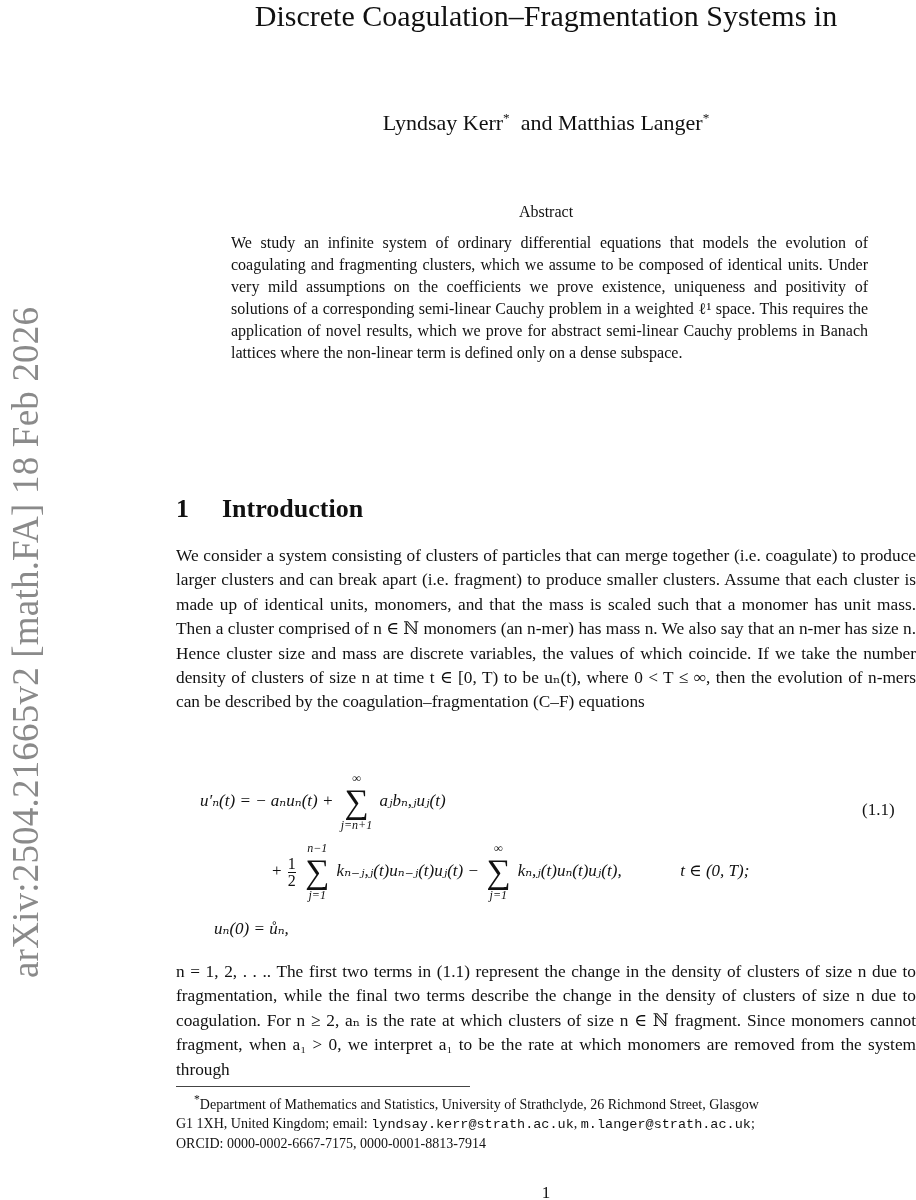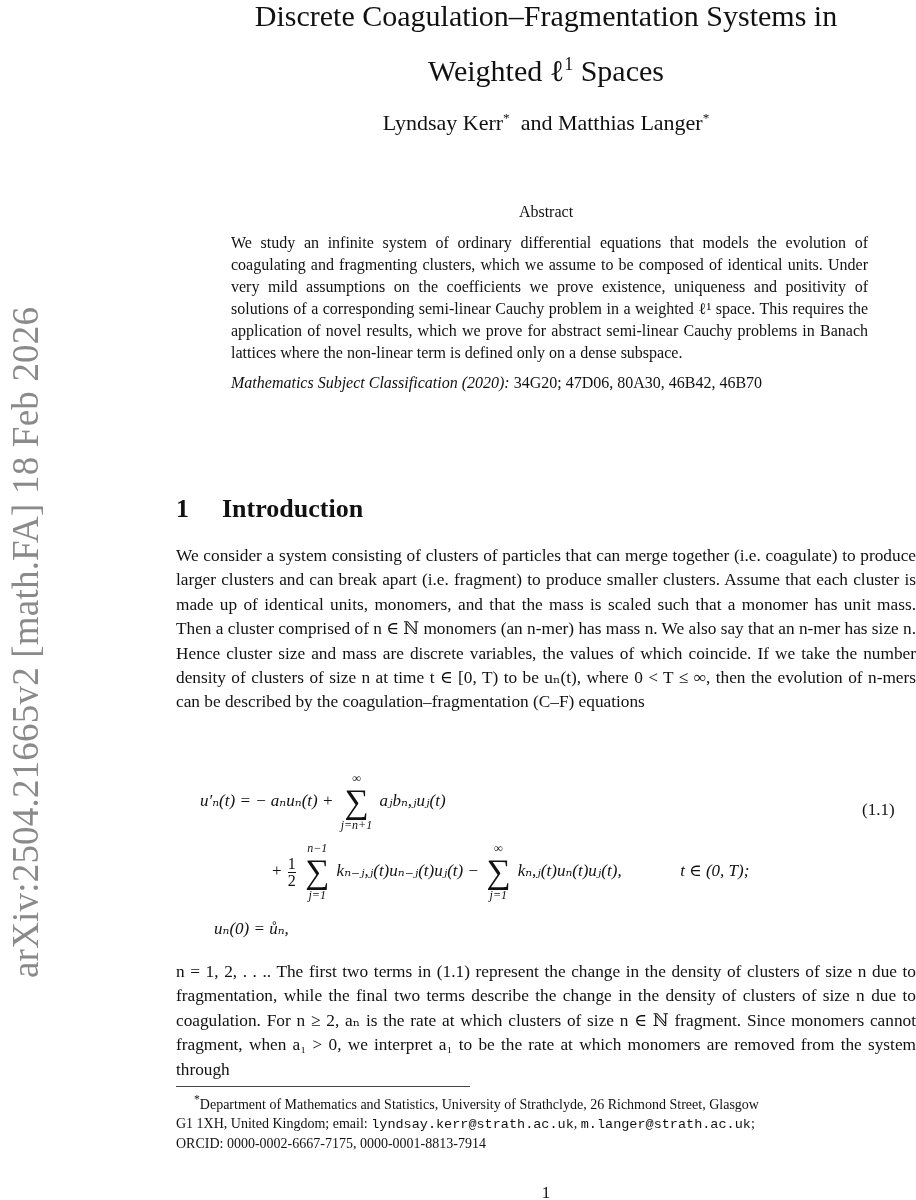--- a/index.html
+++ b/index.html
@@ -34,34 +34,32 @@
     .mono { font-family: "Liberation Mono", "DejaVu Sans Mono", monospace; font-size: 13.5px; }
     .page-num { left: 176px; width: 740px; text-align: center; font-size: 17px; top: 1183px; }
   </style>
 </head>
 <body>
 
 <div class="sidebar-stamp">arXiv:2504.21665v2  [math.FA]  18 Feb 2026</div>
 
 <div class="abs title">
   <div>Discrete Coagulation–Fragmentation Systems in</div>
-  <div><span>Weighted ℓ</span><sup>1</sup><span> Spaces</span></div>
 </div>
 
 <div class="abs authors">
   <span>Lyndsay Kerr</span><sup>*</sup>
   &nbsp;<span>and</span>
   <span>Matthias Langer</span><sup>*</sup>
 </div>
 
 <div class="abs abstract-head">Abstract</div>
 
 <div class="abs abstract">
   <p>We study an infinite system of ordinary differential equations that models the evolution of coagulating and fragmenting clusters, which we assume to be composed of identical units. Under very mild assumptions on the coefficients we prove existence, uniqueness and positivity of solutions of a corresponding semi-linear Cauchy problem in a weighted ℓ¹ space.  This requires the application of novel results, which we prove for abstract semi-linear Cauchy problems in Banach lattices where the non-linear term is defined only on a dense subspace.</p>
-  <p><span class="it">Mathematics Subject Classification (2020):</span> <span>34G20; 47D06, 80A30, 46B42, 46B70</span></p>
 </div>
 
 <div class="abs section">
   <span class="num">1</span><span>Introduction</span>
 </div>
 
 <div class="abs body-text" style="top:544px;">We consider a system consisting of clusters of particles that can merge together (i.e. coagulate) to produce larger clusters and can break apart (i.e. fragment) to produce smaller clusters. Assume that each cluster is made up of identical units, monomers, and that the mass is scaled such that a monomer has unit mass. Then a cluster comprised of n ∈ ℕ monomers (an n-mer) has mass n. We also say that an n-mer has size n. Hence cluster size and mass are discrete variables, the values of which coincide. If we take the number density of clusters of size n at time t ∈ [0, T) to be uₙ(t), where 0 &lt; T ≤ ∞, then the evolution of n-mers can be described by the coagulation–fragmentation (C–F) equations</div>
 
 <div class="abs eq" style="left:200px; top:772px;">
   <span>u′ₙ(t) =</span>

